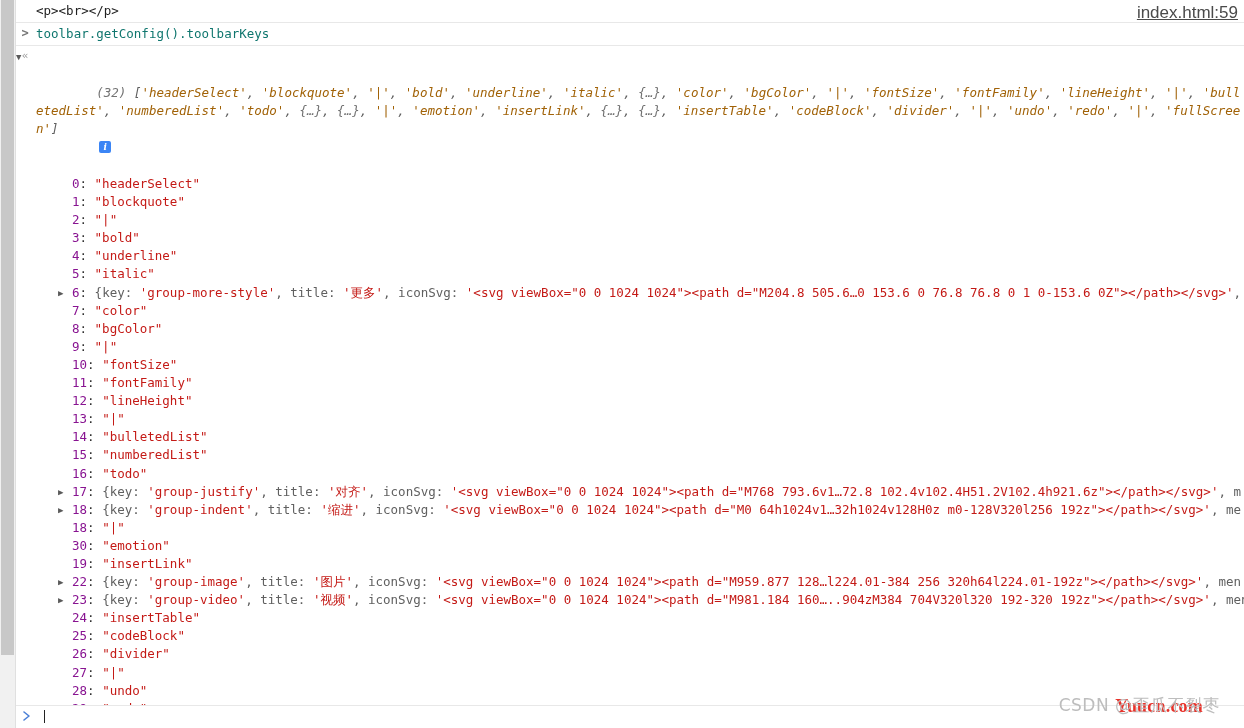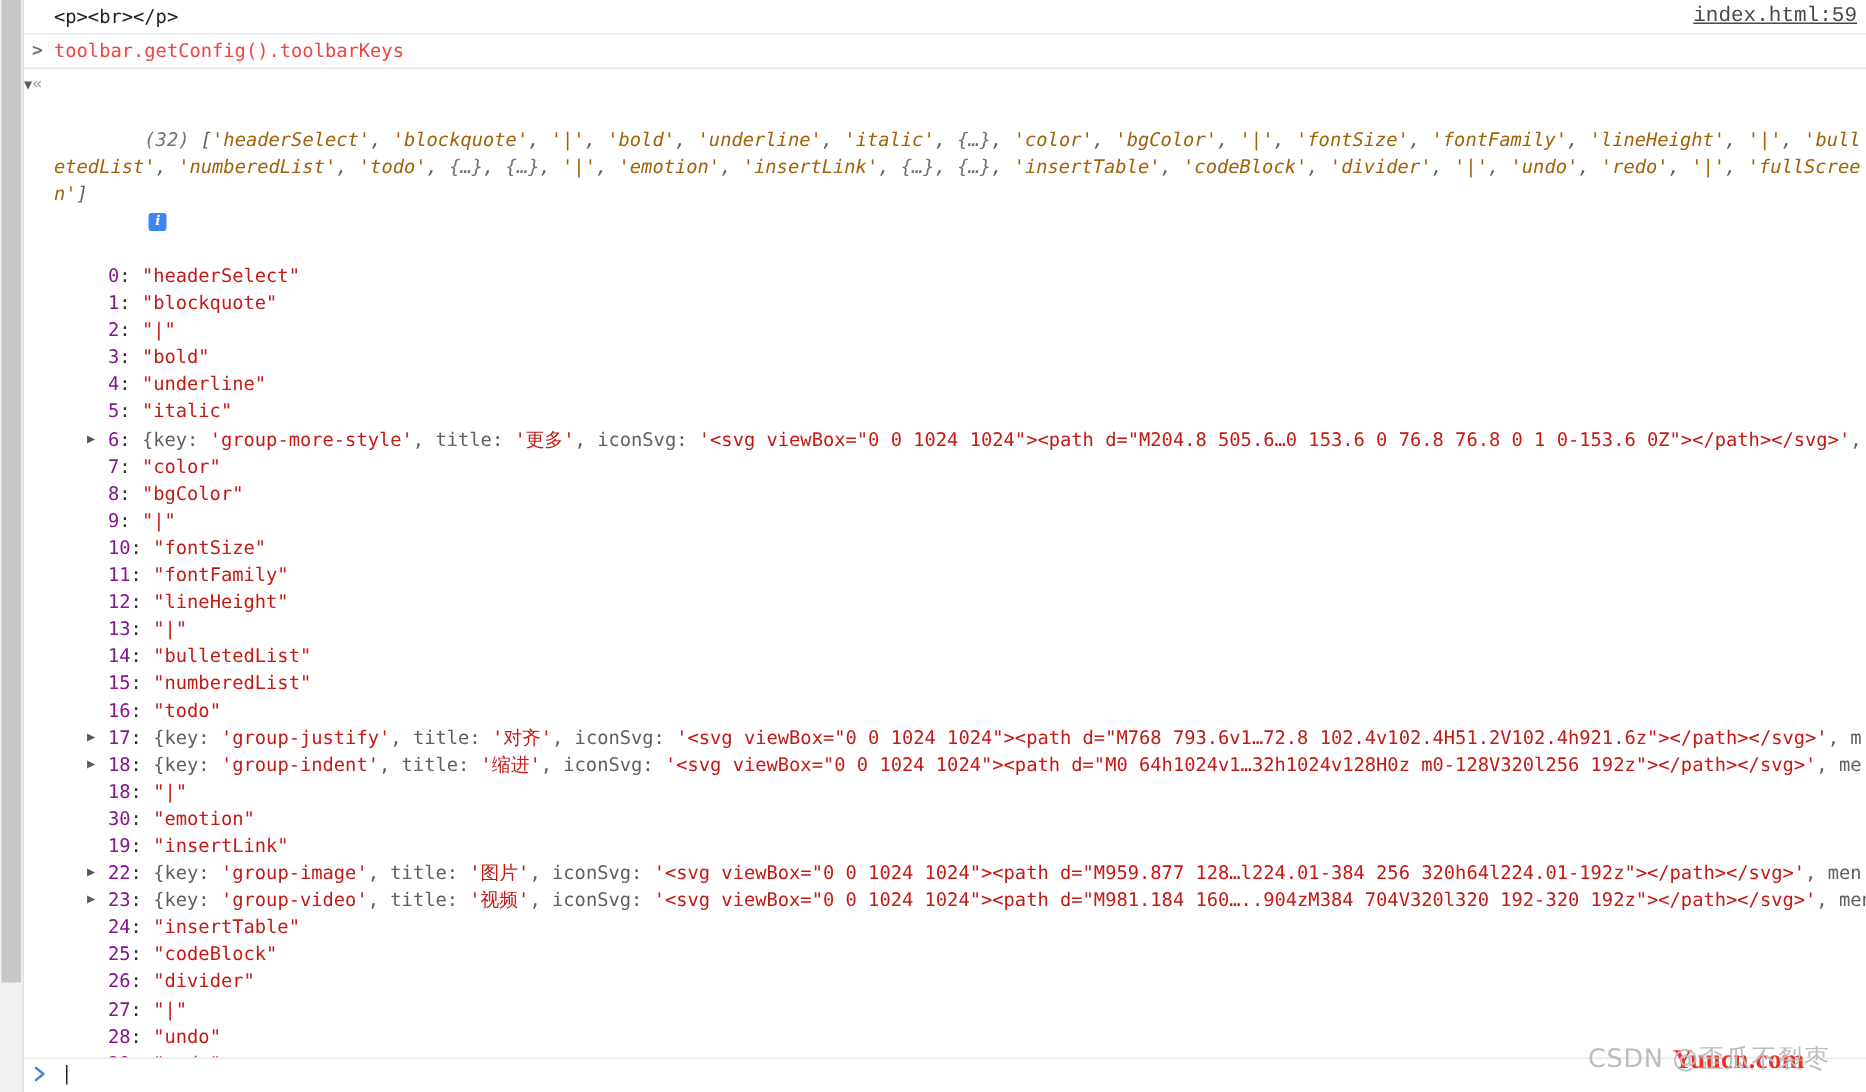--- a/index.html
+++ b/index.html
@@ -88,30 +88,30 @@
     font-family: "DejaVu Sans Mono", "Liberation Mono", monospace;
     font-size: 12.5px;
   }
 
   .src-link {
     position: absolute;
     right: 6px;
     top: 3px;
     color: #4a4a4a;
     text-decoration: underline;
-    font-size: 14px;
-    font-family: Liberation Mono, monospace;
+    font-size: 17px;
+    font-family: Liberation Sans, sans-serif;
     cursor: pointer;
   }
 
   
   .row-log .msg-text { color: #222; }
 
   
-  .row-input .msg-text { color: #ef4444; }
+  .row-input .msg-text { color: #0f766e; }
 
   
   .row-preview { border-bottom: none; padding-bottom: 0; }
   .preview-line {
     margin-left: 20px;
     line-height: 18px;
     font-size: 12.5px;
     font-style: italic;
     color: #6e6e6e;
     white-space: pre-wrap;

